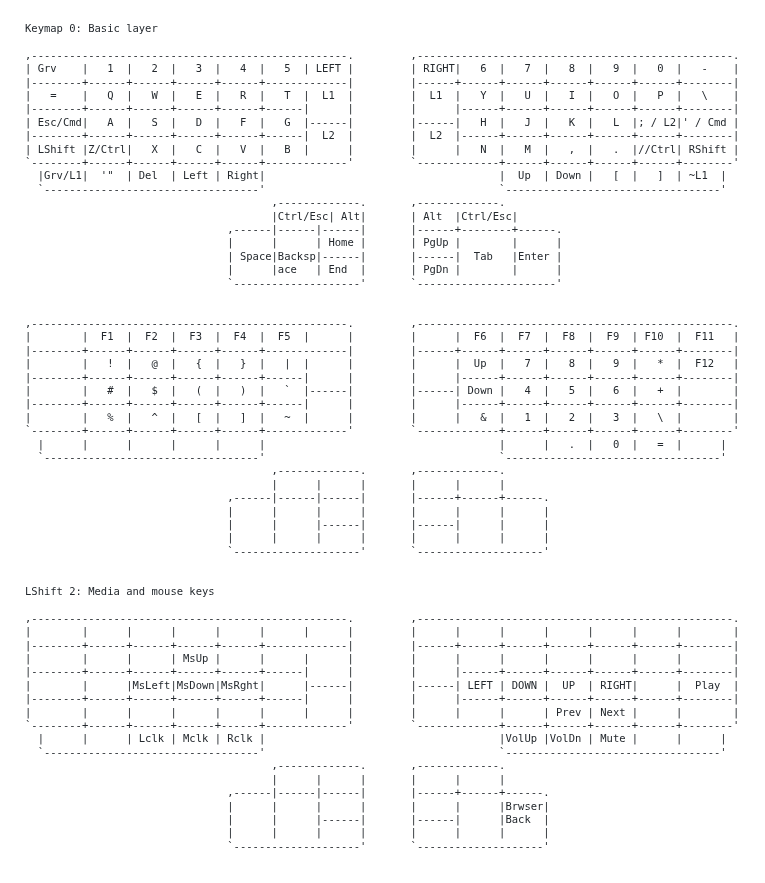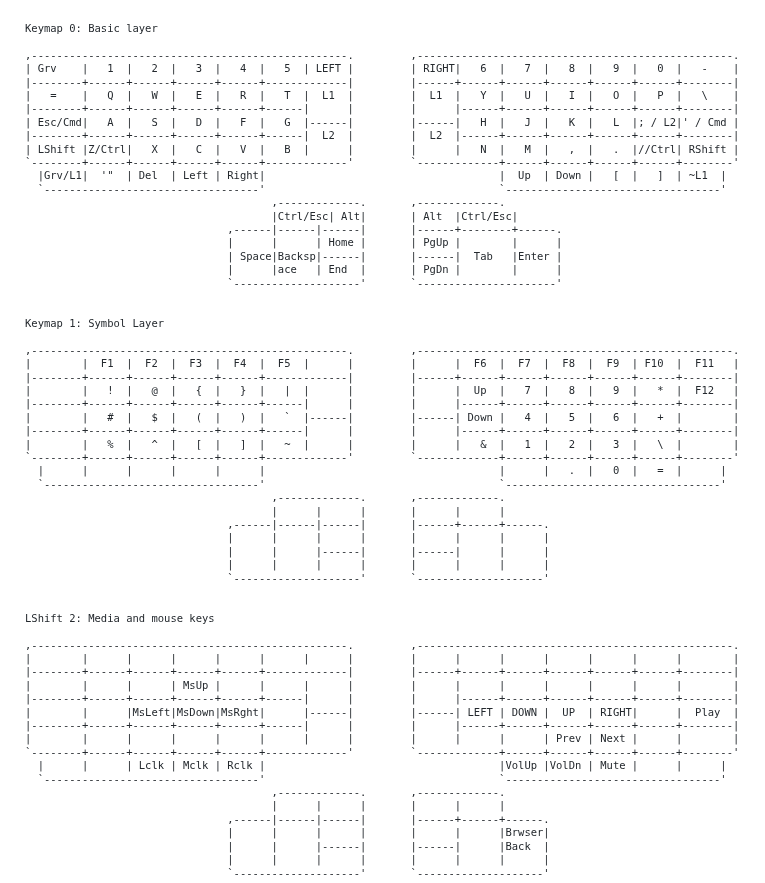--- a/index.html
+++ b/index.html
@@ -56,21 +56,20 @@
                                        ,-------------.       ,-------------.
                                        |Ctrl/Esc| Alt|       | Alt  |Ctrl/Esc|
                                 ,------|------|------|       |------+--------+------.
                                 |      |      | Home |       | PgUp |        |      |
                                 | Space|Backsp|------|       |------|  Tab   |Enter |
                                 |      |ace   | End  |       | PgDn |        |      |
                                 `--------------------'       `----------------------'</pre>
   </section>
 
   <section class="keymap-section">
-    <div class="keymap-title">Keymap 1: Symbol Layer</div>
     <pre class="keymap-art">,--------------------------------------------------.         ,--------------------------------------------------.
 |        |  F1  |  F2  |  F3  |  F4  |  F5  |      |         |      |  F6  |  F7  |  F8  |  F9  | F10  |  F11   |
 |--------+------+------+------+------+-------------|         |------+------+------+------+------+------+--------|
 |        |   !  |   @  |   {  |   }  |   |  |      |         |      |  Up  |   7  |   8  |   9  |   *  |  F12   |
 |--------+------+------+------+------+------|      |         |      |------+------+------+------+------+--------|
 |        |   #  |   $  |   (  |   )  |   `  |------|         |------| Down |   4  |   5  |   6  |   +  |        |
 |--------+------+------+------+------+------|      |         |      |------+------+------+------+------+--------|
 |        |   %  |   ^  |   [  |   ]  |   ~  |      |         |      |   &amp;  |   1  |   2  |   3  |   \  |        |
 `--------+------+------+------+------+-------------'         `-------------+------+------+------+------+--------'
   |      |      |      |      |      |                                     |      |   .  |   0  |   =  |      |

